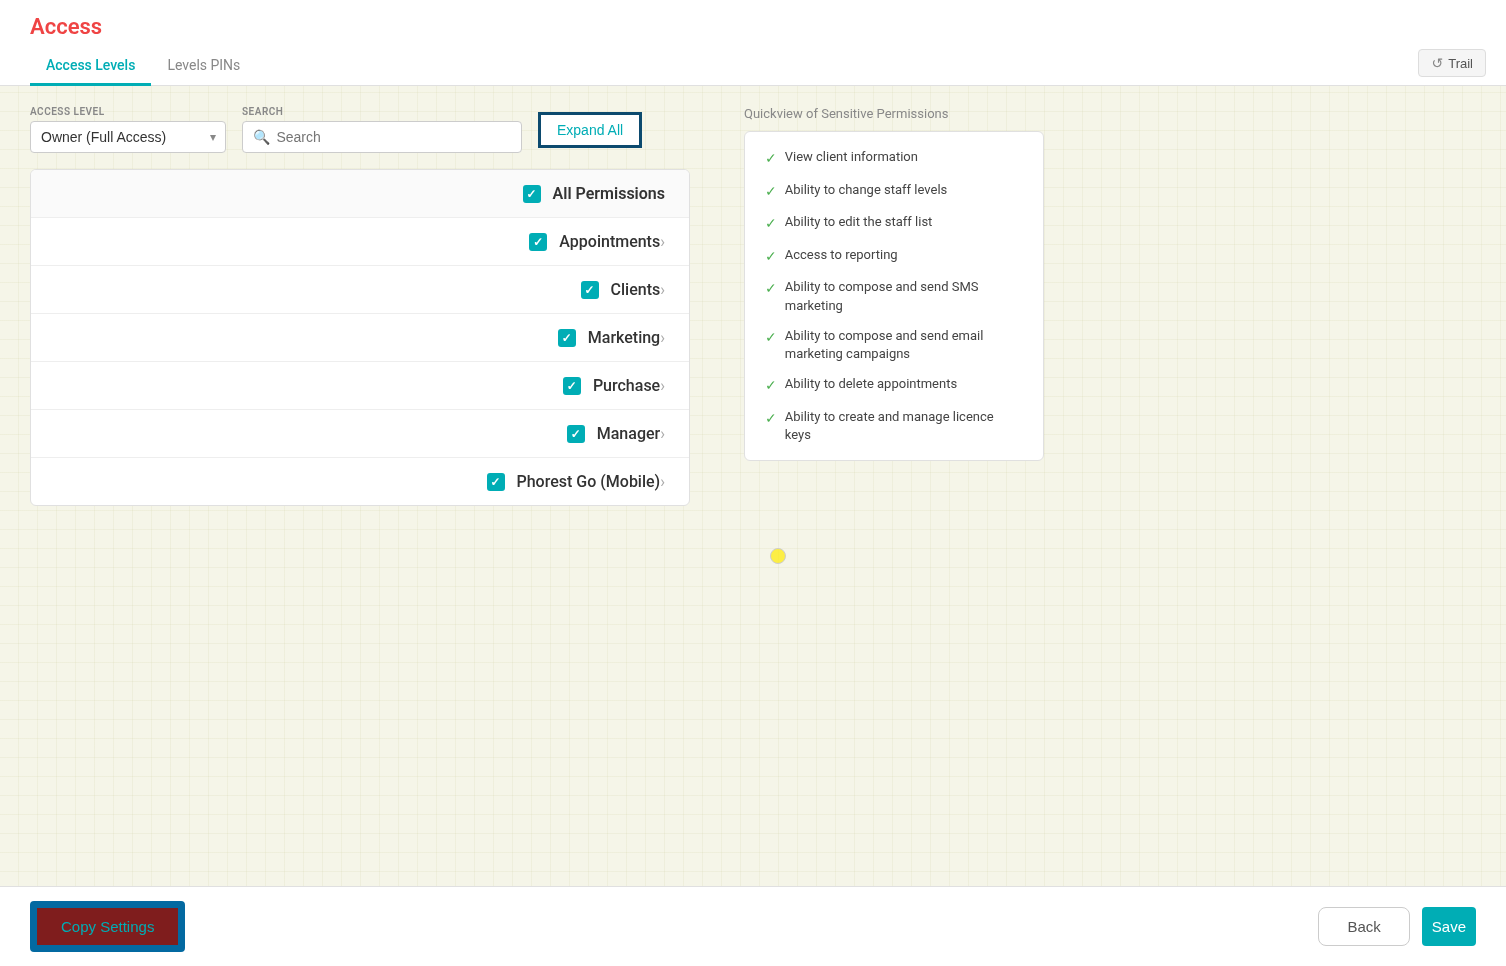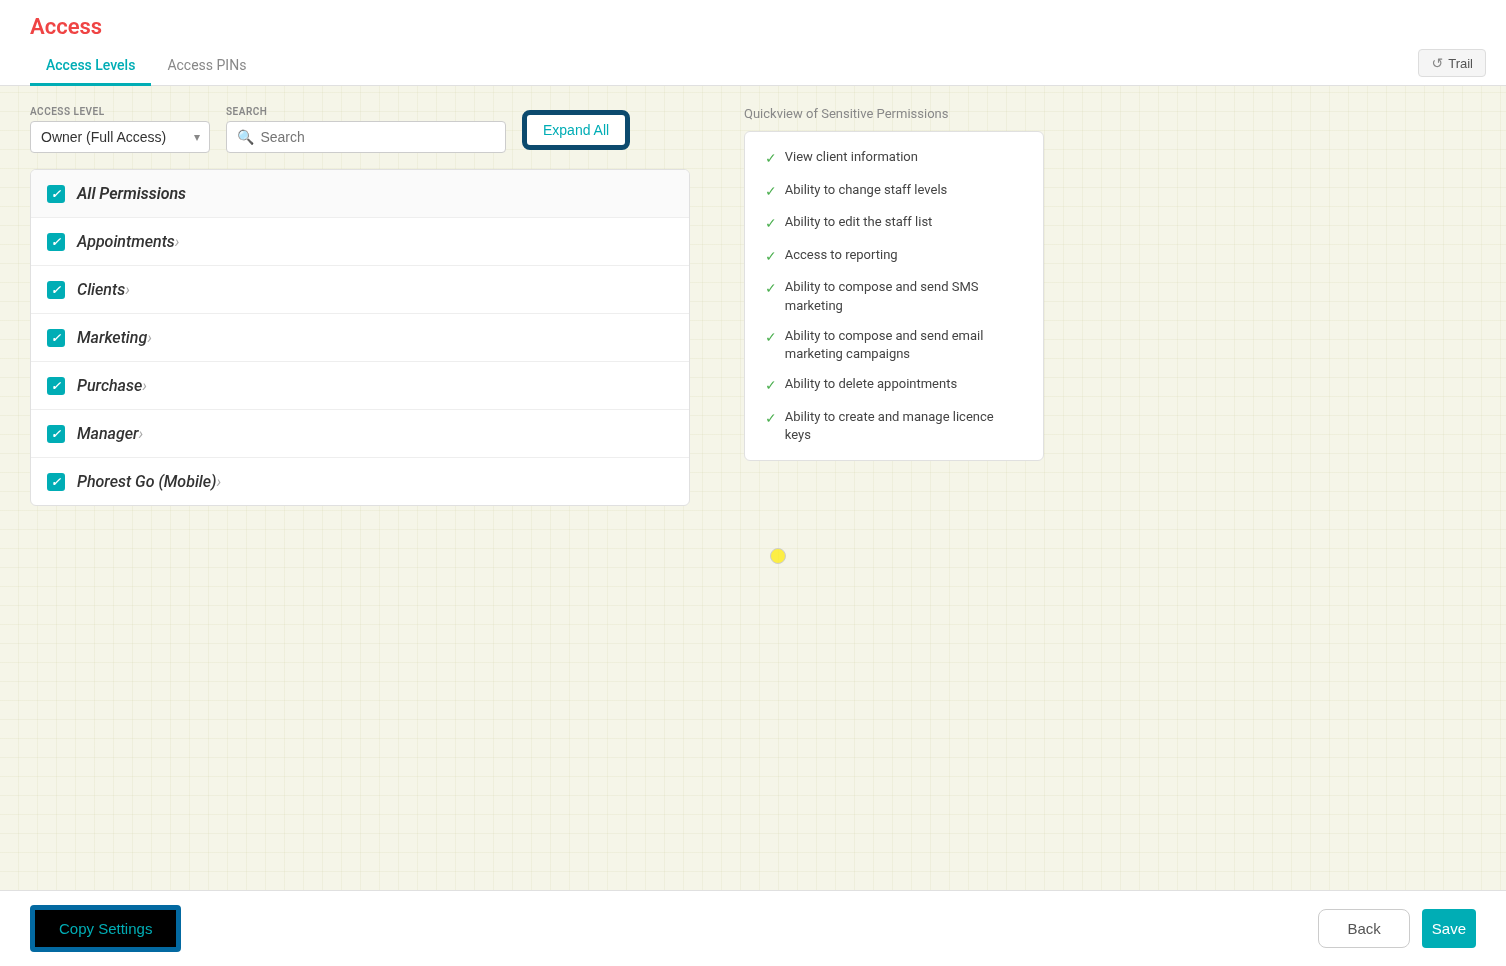--- a/index.html
+++ b/index.html
@@ -116,21 +116,21 @@
     }
 
     .select-wrapper select {
       appearance: none;
       background: #fff;
       border: 1px solid #ccc;
       border-radius: 4px;
       padding: 7px 32px 7px 10px;
       font-size: 14px;
       color: #333;
-      width: 180px;
+      width: 196px;
       cursor: pointer;
     }
 
     .select-wrapper::after {
       content: '▾';
       position: absolute;
       right: 10px;
       top: 50%;
       transform: translateY(-50%);
       color: #888;
@@ -159,45 +159,44 @@
       outline: none;
       font-size: 14px;
       color: #333;
       width: 100%;
       padding: 7px 0;
       background: transparent;
     }
 
     .expand-btn {
       background: #fff;
-      border: 5px solid #0c4a6e;
+      border: 3px solid #0c4a6e;
       color: #00adb5;
-      border-radius: 8px;
+      border-radius: 0;
       padding: 7px 16px;
       font-size: 14px;
       cursor: pointer;
       white-space: nowrap;
     }
 
     
     .permissions-container {
       background: #fff;
       border: 1px solid #e0e0e0;
       border-radius: 6px;
       overflow: hidden;
     }
 
     .permission-row {
       display: flex;
       align-items: center;
-      justify-content: flex-start;
-      padding: 14px 16px;
+      justify-content: flex-end;
+      padding: 14px 24px;
       border-bottom: 1px solid #eee;
       cursor: pointer;
-      font-style: italic;
     }
 
     .permission-row:last-child {
       border-bottom: none;
     }
 
     .permission-row.header-row {
       background: #fafafa;
     }
 
@@ -291,22 +290,22 @@
       right: 0;
       background: #fff;
       border-top: 1px solid #e0e0e0;
       padding: 14px 30px;
       display: flex;
       justify-content: space-between;
       align-items: center;
     }
 
     .copy-settings-btn {
-      background: #000000;
-      border: 5px solid #0369a1;
+      background: #7f1d1d;
+      border: 7px solid #0369a1;
       color: #00adb5;
       border-radius: 4px;
       padding: 10px 24px;
       font-size: 15px;
       cursor: pointer;
     }
 
     .footer-right {
       display: flex;
       gap: 12px;
@@ -348,21 +347,21 @@
 </head>
 <body>
 
 <div class="page-wrapper">
 
   <div class="header">
     <div class="header-left">
       <h1>Access</h1>
       <div class="tabs">
         <a class="tab active">Access Levels</a>
-        <a class="tab">Access PINs</a>
+        <a class="tab">Levels PINs</a>
       </div>
     </div>
     <button class="trail-btn">
       <span class="trail-icon">↺</span>
       <span>Trail</span>
     </button>
   </div>
 
   <div class="main-content">
 

